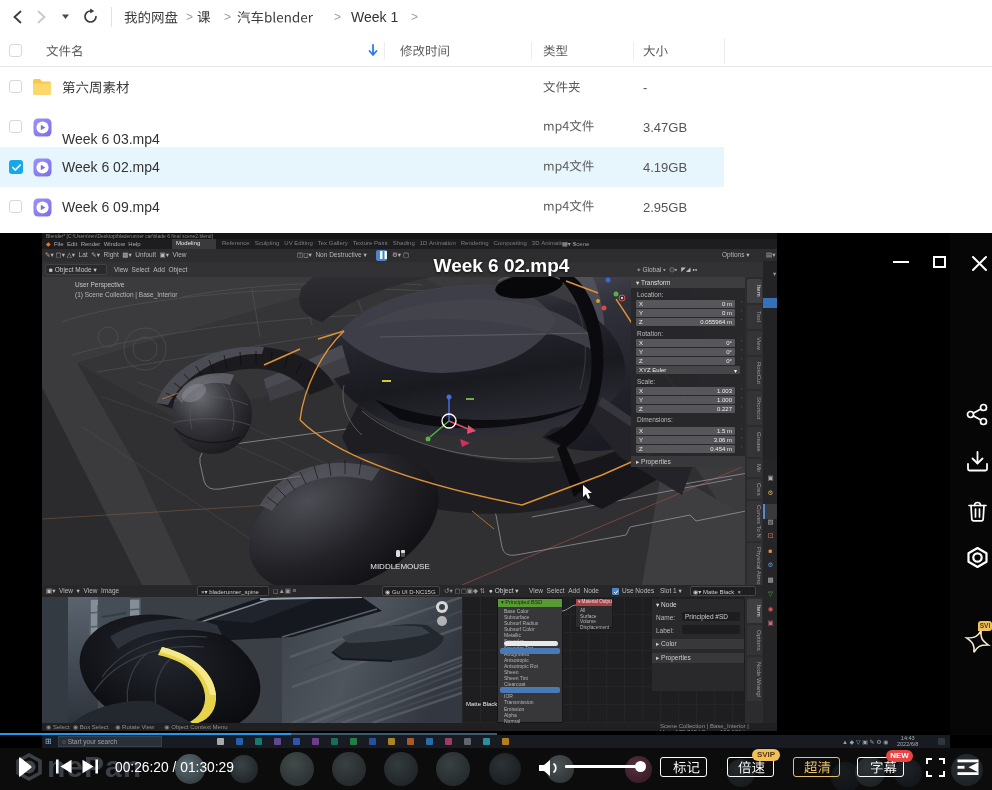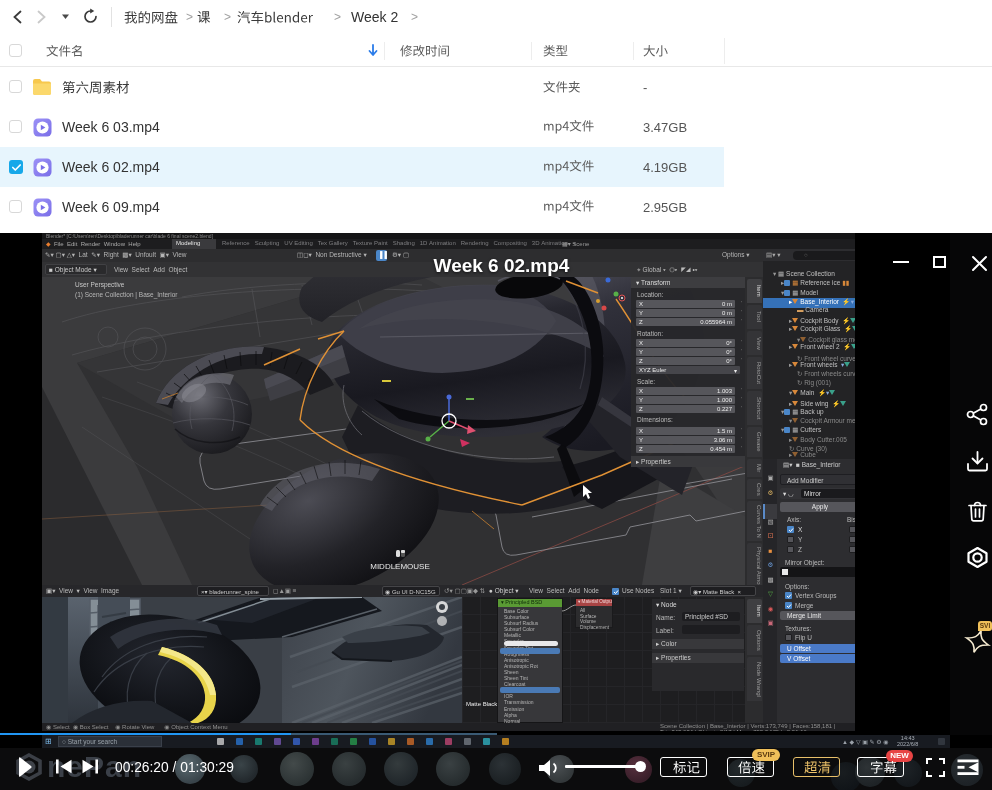--- a/index.html
+++ b/index.html
@@ -59,21 +59,21 @@
           <path d="M97 -776C147 -730 208 -664 237 -623L291 -675C260 -714 197 -777 148 -821ZM43 -528V-459H183V-119C183 -67 149 -28 129 -11C143 0 166 25 176 40C189 20 214 -1 379 -141C370 -155 358 -182 350 -202L255 -123V-528ZM392 -797V-406H611V-321H339V-253H568C505 -156 402 -62 304 -16C320 -3 342 23 354 41C448 -12 546 -109 611 -214V79H685V-216C749 -119 840 -23 920 31C933 12 955 -13 973 -27C889 -74 791 -164 729 -253H956V-321H685V-406H893V-797ZM461 -572H613V-468H461ZM683 -572H822V-468H683ZM461 -735H613V-633H461ZM683 -735H822V-633H683Z" fill="#3a3a3a"></path>
         </g>
       </svg>
     <div class="ab sep" style="left:224px;top:10px;">&gt;</div>
     <svg class="ab" style="left:237px;top:10.5px;" width="77" height="14.5" viewBox="0 0 77 14.5">
         <g transform="translate(0,11.41) scale(0.0135)">
           <path d="M426 -576V-512H872V-576ZM97 -766C155 -735 229 -687 266 -655L310 -715C273 -746 197 -791 140 -820ZM37 -491C96 -463 173 -420 213 -392L254 -454C214 -482 136 -523 78 -547ZM69 10 134 59C186 -30 247 -149 293 -250L236 -298C184 -190 116 -64 69 10ZM461 -840C424 -729 360 -620 285 -550C302 -540 332 -517 345 -504C384 -545 423 -597 456 -656H959V-722H491C506 -754 520 -787 532 -821ZM333 -429V-361H770C774 -95 787 81 893 82C949 81 963 36 969 -82C954 -92 934 -110 920 -126C918 -47 914 12 900 12C848 12 842 -180 842 -429Z M1168 -321C1178 -330 1216 -336 1276 -336H1507V-184H1061V-110H1507V80H1586V-110H1942V-184H1586V-336H1858V-407H1586V-560H1507V-407H1250C1292 -470 1336 -543 1376 -622H1924V-695H1412C1432 -737 1451 -779 1468 -822L1383 -845C1366 -795 1345 -743 1323 -695H1077V-622H1289C1255 -554 1225 -500 1210 -478C1182 -434 1162 -404 1140 -398C1150 -377 1164 -338 1168 -321Z M2331 13C2455 13 2567 -94 2567 -280C2567 -448 2491 -557 2351 -557C2290 -557 2230 -523 2180 -481L2184 -578V-796H2092V0H2165L2173 -56H2177C2224 -13 2281 13 2331 13ZM2316 -64C2280 -64 2231 -78 2184 -120V-406C2235 -454 2283 -480 2328 -480C2432 -480 2472 -400 2472 -279C2472 -145 2406 -64 2316 -64Z M2806 13C2831 13 2846 9 2859 5L2846 -65C2836 -63 2832 -63 2827 -63C2813 -63 2802 -74 2802 -102V-796H2710V-108C2710 -31 2738 13 2806 13Z M3214 13C3287 13 3345 -11 3392 -42L3360 -103C3319 -76 3277 -60 3224 -60C3121 -60 3050 -134 3044 -250H3410C3412 -264 3414 -282 3414 -302C3414 -457 3336 -557 3197 -557C3073 -557 2954 -448 2954 -271C2954 -92 3069 13 3214 13ZM3043 -315C3054 -423 3122 -484 3199 -484C3284 -484 3334 -425 3334 -315Z M3548 0H3640V-394C3694 -449 3732 -477 3788 -477C3860 -477 3891 -434 3891 -332V0H3982V-344C3982 -482 3930 -557 3816 -557C3742 -557 3685 -516 3634 -464H3632L3623 -543H3548Z M4343 13C4408 13 4466 -22 4508 -64H4511L4519 0H4594V-796H4502V-587L4507 -494C4459 -533 4418 -557 4354 -557C4230 -557 4119 -447 4119 -271C4119 -90 4207 13 4343 13ZM4363 -64C4268 -64 4213 -141 4213 -272C4213 -396 4283 -480 4370 -480C4415 -480 4457 -464 4502 -423V-138C4457 -88 4413 -64 4363 -64Z M4998 13C5071 13 5129 -11 5176 -42L5144 -103C5103 -76 5061 -60 5008 -60C4905 -60 4834 -134 4828 -250H5194C5196 -264 5198 -282 5198 -302C5198 -457 5120 -557 4981 -557C4857 -557 4738 -448 4738 -271C4738 -92 4853 13 4998 13ZM4827 -315C4838 -423 4906 -484 4983 -484C5068 -484 5118 -425 5118 -315Z M5332 0H5424V-349C5460 -441 5515 -475 5560 -475C5583 -475 5595 -472 5613 -466L5630 -545C5613 -554 5596 -557 5572 -557C5512 -557 5456 -513 5418 -444H5416L5407 -543H5332Z" fill="#3a3a3a"></path>
         </g>
       </svg>
     <div class="ab sep" style="left:334px;top:10px;">&gt;</div>
-    <div class="ab crumb" style="left:351px;top:9px;">Week 2</div>
+    <div class="ab crumb" style="left:351px;top:9px;">Week 1</div>
     <div class="ab sep" style="left:411px;top:10px;">&gt;</div>
   </div>
 
   <div class="ab" style="left:0;top:34px;width:992px;height:33px;background:#fff;border-bottom:1px solid #e8e8e8;">
     <div class="cb ab" style="left:9px;top:10px;"></div>
     <svg class="ab" style="left:46px;top:11px;" width="38.5" height="13.6" viewBox="0 0 38.5 13.6">
         <g transform="translate(0,10.59) scale(0.0125)">
           <path d="M423 -823C453 -774 485 -707 497 -666L580 -693C566 -734 531 -799 501 -847ZM50 -664V-590H206C265 -438 344 -307 447 -200C337 -108 202 -40 36 7C51 25 75 60 83 78C250 24 389 -48 502 -146C615 -46 751 28 915 73C928 52 950 20 967 4C807 -36 671 -107 560 -201C661 -304 738 -432 796 -590H954V-664ZM504 -253C410 -348 336 -462 284 -590H711C661 -455 592 -344 504 -253Z M1317 -341V-268H1604V80H1679V-268H1953V-341H1679V-562H1909V-635H1679V-828H1604V-635H1470C1483 -680 1494 -728 1504 -775L1432 -790C1409 -659 1367 -530 1309 -447C1327 -438 1359 -420 1373 -409C1400 -451 1425 -504 1446 -562H1604V-341ZM1268 -836C1214 -685 1126 -535 1032 -437C1045 -420 1067 -381 1075 -363C1107 -397 1137 -437 1167 -480V78H1239V-597C1277 -667 1311 -741 1339 -815Z M2263 -529C2314 -494 2373 -446 2417 -406C2300 -344 2171 -299 2047 -273C2061 -256 2079 -224 2086 -204C2141 -217 2197 -233 2252 -253V79H2327V27H2773V79H2849V-340H2451C2617 -429 2762 -553 2844 -713L2794 -744L2781 -740H2427C2451 -768 2473 -797 2492 -826L2406 -843C2347 -747 2233 -636 2069 -559C2087 -546 2111 -519 2122 -501C2217 -550 2296 -609 2361 -671H2733C2674 -583 2587 -508 2487 -445C2440 -486 2374 -536 2321 -572ZM2773 -42H2327V-271H2773Z" fill="#5a5a5a"></path>
         </g>
       </svg>
@@ -128,21 +128,21 @@
           <defs>
             <linearGradient id="vg1" x1="0" y1="0" x2="1" y2="1">
               <stop offset="0" stop-color="#9c92f6"></stop>
               <stop offset="1" stop-color="#7a6ee8"></stop>
             </linearGradient>
           </defs>
           <rect x="0.5" y="0.5" width="18" height="18" rx="4.5" fill="url(#vg1)"></rect>
           <circle cx="9.5" cy="9.5" r="6.1" fill="#fff"></circle>
           <path d="M7.8 6.8 L12.4 9.5 L7.8 12.2 Z" fill="#7a6ee8"></path>
         </svg>
-      <div class="ab fname" style="left:62px;top:12px;">Week 6 03.mp4</div>
+      <div class="ab fname" style="left:62px;top:24px;">Week 6 03.mp4</div>
       <svg class="ab" style="left:543px;top:13px;" width="52.3" height="15.5" viewBox="0 0 52.3 15.5">
           <g transform="translate(0,10.59) scale(0.0125)">
             <path d="M92 0H184V-394C233 -450 279 -477 320 -477C389 -477 421 -434 421 -332V0H512V-394C563 -450 607 -477 649 -477C718 -477 750 -434 750 -332V0H841V-344C841 -482 788 -557 677 -557C610 -557 554 -514 497 -453C475 -517 431 -557 347 -557C282 -557 226 -516 178 -464H176L167 -543H92Z M1018 229H1110V45L1107 -50C1156 -9 1208 13 1257 13C1381 13 1493 -94 1493 -280C1493 -448 1417 -557 1277 -557C1214 -557 1153 -521 1104 -480H1102L1093 -543H1018ZM1242 -64C1206 -64 1158 -78 1110 -120V-406C1162 -454 1209 -480 1254 -480C1358 -480 1398 -400 1398 -279C1398 -145 1332 -64 1242 -64Z M1886 0H1972V-202H2070V-275H1972V-733H1871L1566 -262V-202H1886ZM1886 -275H1661L1828 -525C1849 -561 1869 -598 1887 -633H1891C1889 -596 1886 -536 1886 -500Z M2524 -823C2554 -774 2586 -707 2598 -666L2681 -693C2667 -734 2632 -799 2602 -847ZM2151 -664V-590H2307C2366 -438 2445 -307 2548 -200C2438 -108 2303 -40 2137 7C2152 25 2176 60 2184 78C2351 24 2490 -48 2603 -146C2716 -46 2852 28 3016 73C3029 52 3051 20 3068 4C2908 -36 2772 -107 2661 -201C2762 -304 2839 -432 2897 -590H3055V-664ZM2605 -253C2511 -348 2437 -462 2385 -590H2812C2762 -455 2693 -344 2605 -253Z M3418 -341V-268H3705V80H3780V-268H4054V-341H3780V-562H4010V-635H3780V-828H3705V-635H3571C3584 -680 3595 -728 3605 -775L3533 -790C3510 -659 3468 -530 3410 -447C3428 -438 3460 -420 3474 -409C3501 -451 3526 -504 3547 -562H3705V-341ZM3369 -836C3315 -685 3227 -535 3133 -437C3146 -420 3168 -381 3176 -363C3208 -397 3238 -437 3268 -480V78H3340V-597C3378 -667 3412 -741 3440 -815Z" fill="#5a5a5a"></path>
           </g>
         </svg>
       <div class="ab cell" style="left:643px;top:13px;">3.47GB</div>
     </div>
 
     <div class="ab" style="left:0;top:80px;width:992px;height:40px;">
       <div class="ab" style="left:0;top:0;width:724px;height:40px;background:#e7f5fd;"></div>
@@ -176,21 +176,21 @@
           <g transform="translate(0,10.59) scale(0.0125)">
             <path d="M92 0H184V-394C233 -450 279 -477 320 -477C389 -477 421 -434 421 -332V0H512V-394C563 -450 607 -477 649 -477C718 -477 750 -434 750 -332V0H841V-344C841 -482 788 -557 677 -557C610 -557 554 -514 497 -453C475 -517 431 -557 347 -557C282 -557 226 -516 178 -464H176L167 -543H92Z M1018 229H1110V45L1107 -50C1156 -9 1208 13 1257 13C1381 13 1493 -94 1493 -280C1493 -448 1417 -557 1277 -557C1214 -557 1153 -521 1104 -480H1102L1093 -543H1018ZM1242 -64C1206 -64 1158 -78 1110 -120V-406C1162 -454 1209 -480 1254 -480C1358 -480 1398 -400 1398 -279C1398 -145 1332 -64 1242 -64Z M1886 0H1972V-202H2070V-275H1972V-733H1871L1566 -262V-202H1886ZM1886 -275H1661L1828 -525C1849 -561 1869 -598 1887 -633H1891C1889 -596 1886 -536 1886 -500Z M2524 -823C2554 -774 2586 -707 2598 -666L2681 -693C2667 -734 2632 -799 2602 -847ZM2151 -664V-590H2307C2366 -438 2445 -307 2548 -200C2438 -108 2303 -40 2137 7C2152 25 2176 60 2184 78C2351 24 2490 -48 2603 -146C2716 -46 2852 28 3016 73C3029 52 3051 20 3068 4C2908 -36 2772 -107 2661 -201C2762 -304 2839 -432 2897 -590H3055V-664ZM2605 -253C2511 -348 2437 -462 2385 -590H2812C2762 -455 2693 -344 2605 -253Z M3418 -341V-268H3705V80H3780V-268H4054V-341H3780V-562H4010V-635H3780V-828H3705V-635H3571C3584 -680 3595 -728 3605 -775L3533 -790C3510 -659 3468 -530 3410 -447C3428 -438 3460 -420 3474 -409C3501 -451 3526 -504 3547 -562H3705V-341ZM3369 -836C3315 -685 3227 -535 3133 -437C3146 -420 3168 -381 3176 -363C3208 -397 3238 -437 3268 -480V78H3340V-597C3378 -667 3412 -741 3440 -815Z" fill="#5a5a5a"></path>
           </g>
         </svg>
       <div class="ab cell" style="left:643px;top:13px;">2.95GB</div>
     </div>
   </div>
 
   <div id="player"></div>
 
-  <div id="blender" class="ab" style="left:42px;top:233px;width:813px;height:498px;background:#39393b;overflow:hidden;font-family:'Liberation Sans',sans-serif;">
+  <div id="blender" class="ab" style="left:42px;top:233px;width:735px;height:498px;background:#39393b;overflow:hidden;font-family:'Liberation Sans',sans-serif;">
 
     <div class="ab" style="left:0;top:0;width:907px;height:6px;background:#151516;"></div>
     <div class="ab" style="left:4px;top:0px;font-size:5px;color:#8a8a8a;">Blender*  [C:\Users\ren\Desktop\bladerunner car\blade 6 final scene2.blend]</div>
 
     <div class="ab" style="left:0;top:6px;width:907px;height:10px;background:#1d1d1f;"></div>
     <div class="ab" style="left:4px;top:7px;font-size:6px;color:#aaa;"><span style="color:#e87d2e;">◆</span>&nbsp; File&nbsp;&nbsp;Edit&nbsp;&nbsp;Render&nbsp;&nbsp;Window&nbsp;&nbsp;Help</div>
     <div class="ab" style="left:130px;top:6px;width:44px;height:10px;background:#3a3a3d;"></div>
     <div class="ab" style="left:134px;top:7px;font-size:6px;color:#e8e8e8;">Modeling</div>
     <div class="ab" style="left:180px;top:7px;font-size:6px;color:#7e7e80;">Reference&nbsp;&nbsp;&nbsp;Sculpting&nbsp;&nbsp;&nbsp;UV&nbsp;Editing&nbsp;&nbsp;&nbsp;Tex&nbsp;Gallery&nbsp;&nbsp;&nbsp;Texture&nbsp;Paint&nbsp;&nbsp;&nbsp;Shading&nbsp;&nbsp;&nbsp;1D&nbsp;Animation&nbsp;&nbsp;&nbsp;Rendering&nbsp;&nbsp;&nbsp;Compositing&nbsp;&nbsp;&nbsp;3D&nbsp;Animation&nbsp;&nbsp;&nbsp;+</div>
     <div class="ab" style="left:520px;top:7px;font-size:6px;color:#999;">▦▾&nbsp;Scene</div>

